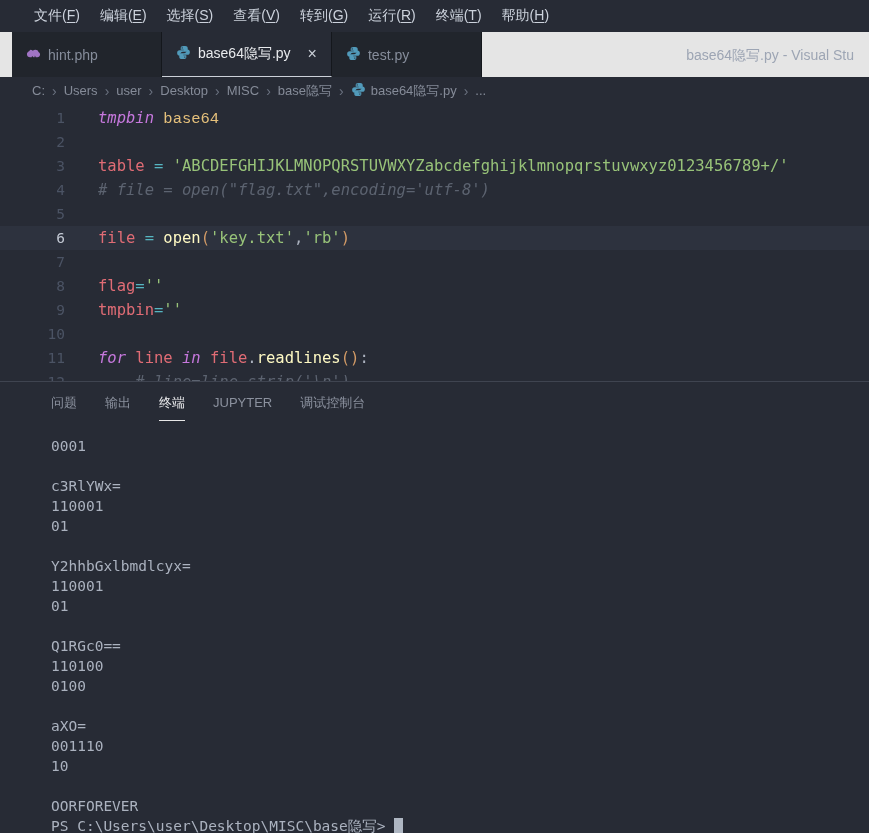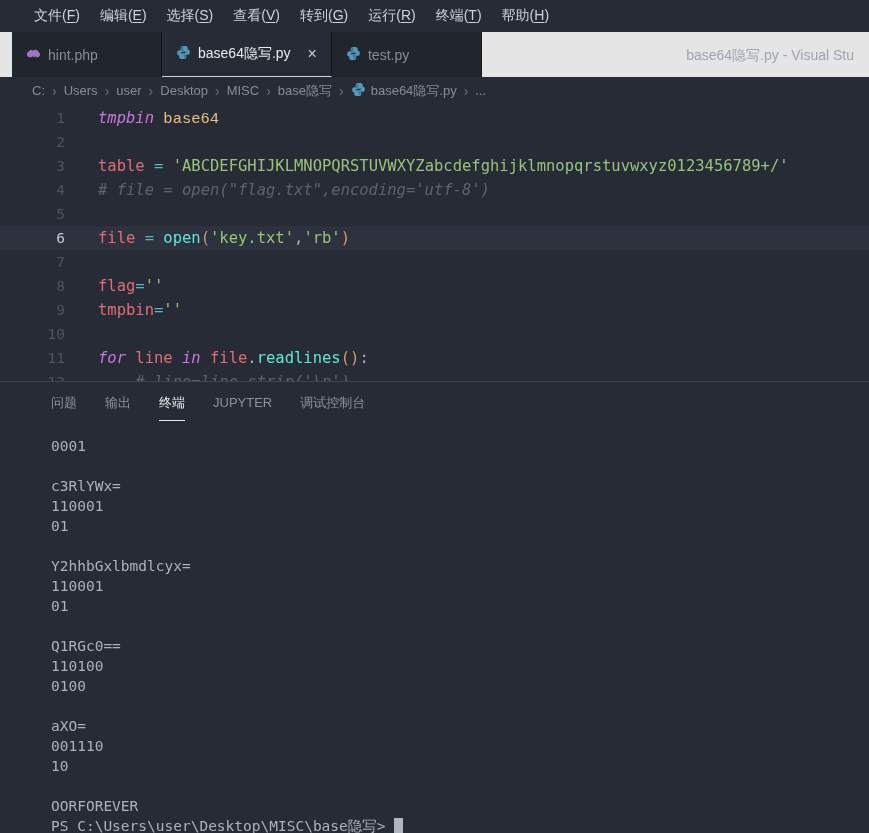--- a/index.html
+++ b/index.html
@@ -33,21 +33,21 @@
   .code-line { display:flex; height:24px; line-height:24px; white-space:pre; }
   .code-line.current { background:#2d323e; }
   .gutter { width:65px; text-align:right; color:#4b5364; flex:0 0 auto;
     font-size:14.5px; }
   .code-line.current .gutter { color:#c3c9d4; }
   .codetxt { padding-left:33px; }
   .tk-kw  { color:#c678dd; font-style:italic; }
   .tk-var { color:#e06c75; }
   .tk-op  { color:#56b6c2; }
   .tk-str { color:#98c379; }
-  .tk-fn  { color:#5eead4; }
+  .tk-fn  { color:#fef9c3; }
   .tk-com { color:#5c6370; font-style:italic; }
   .tk-mod { color:#e5c07b;font-family:Liberation Mono, monospace; }
   .tk-brk { color:#d19a66; }
   .tk-pln { color:#abb2bf; }
   
   .panel { height:452px; border-top:1px solid #3f4450; background:#272b35;padding-left:13px; }
   .panel-tabs { height:40px; display:flex; align-items:center; gap:0; padding-left:38px; }
   .ptab { font-size:13px; color:#8b919e; padding:10px 0 8px; margin-right:28px;
     border-bottom:1px solid transparent; cursor:default; white-space:nowrap; }
   .ptab.active { color:#e9eaec; border-bottom:1px solid #e7e7e7; }

